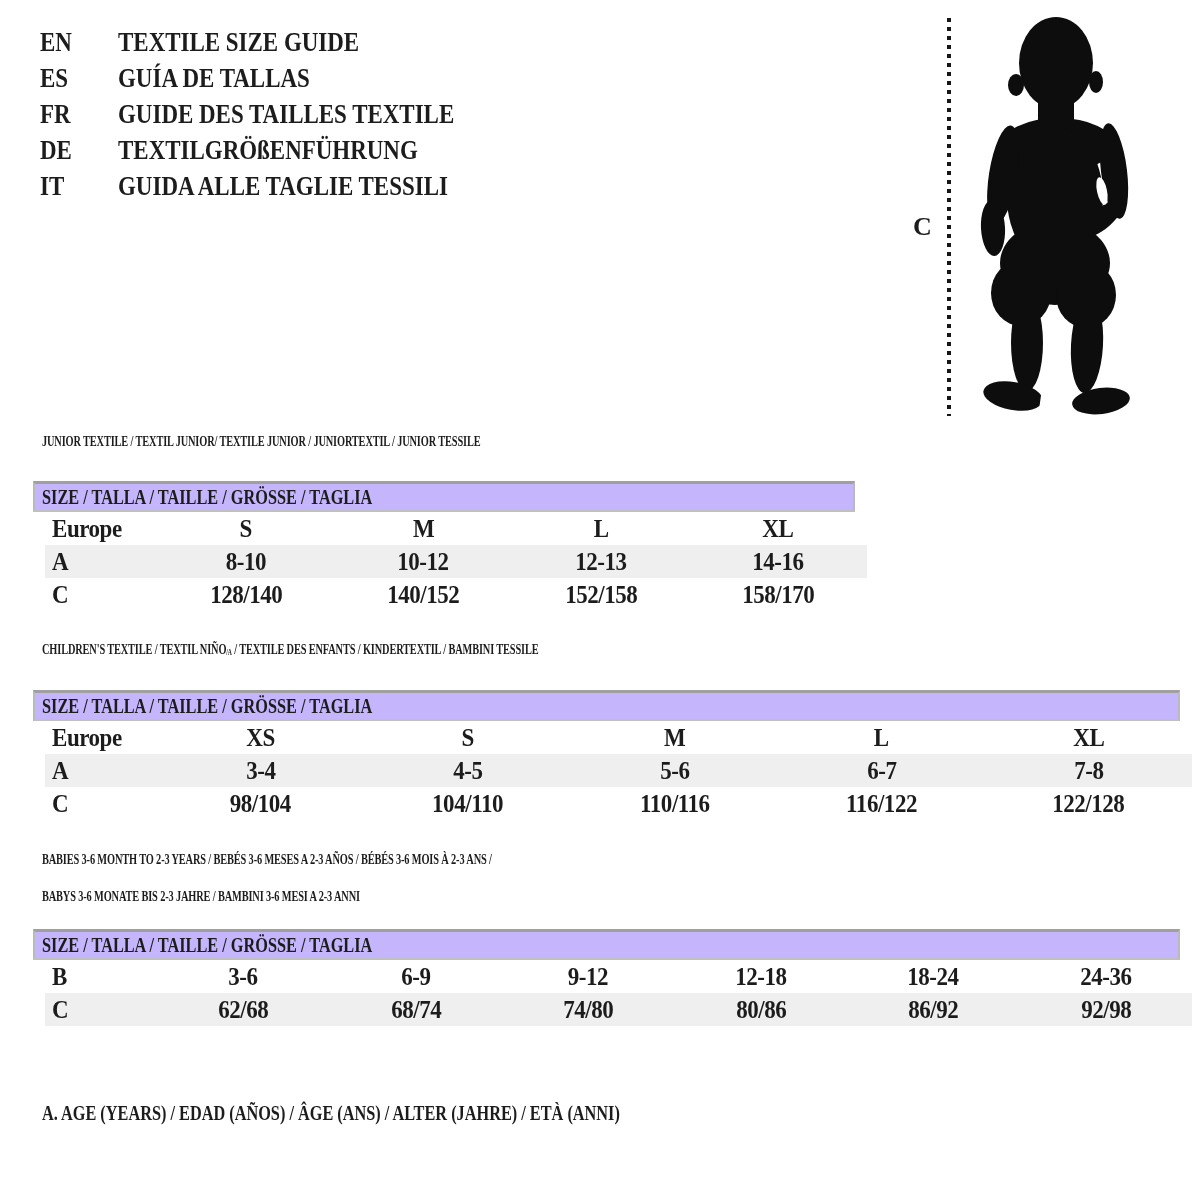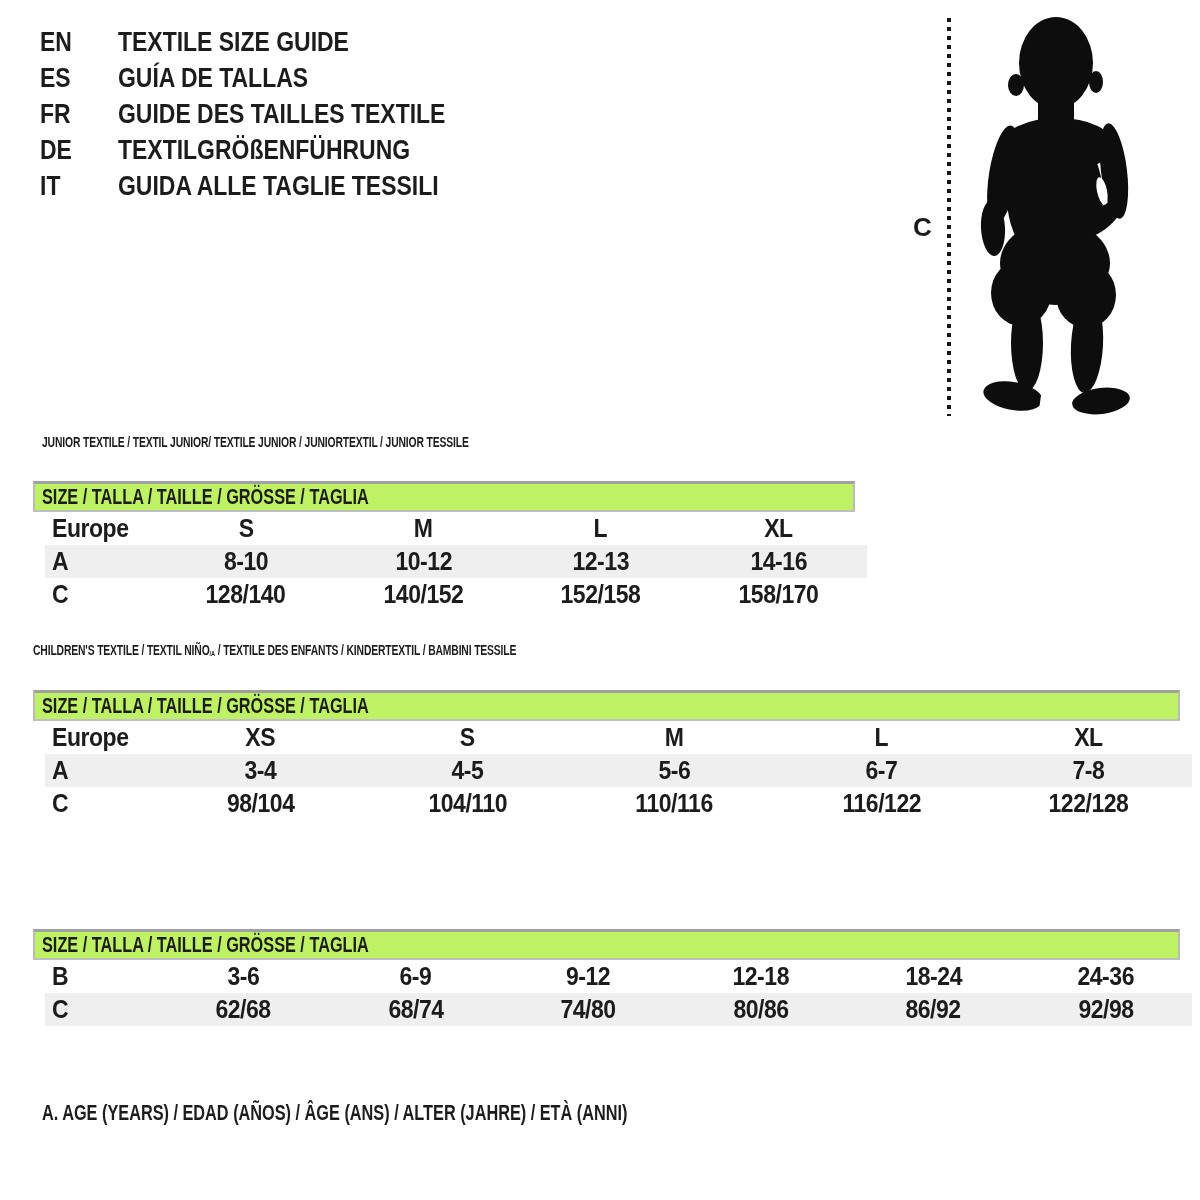--- a/index.html
+++ b/index.html
@@ -1,38 +1,38 @@
 <!DOCTYPE html>
 <html><head>
 <meta charset="utf-8">
 <style>
   html,body{margin:0;padding:0;background:#ffffff;}
   #page{
     position:relative;width:1200px;height:1200px;background:#ffffff;overflow:hidden;
-    font-family:Liberation Sans, sans-serif;font-weight:700;color:#1c1c1c;
+    font-family:Liberation Serif, serif;font-weight:700;color:#1c1c1c;
   }
   .abs{position:absolute;}
   
   .cond{display:inline-block;transform:scaleX(0.74);transform-origin:0 50%;white-space:nowrap;}
   .num{display:inline-block;transform:scaleX(0.92);transform-origin:50% 50%;white-space:nowrap;
        font-size:25px;letter-spacing:-0.5px;}
   .lbl-left .num{transform-origin:0 50%;}
   
   .lang-row{position:relative;height:36px;font-size:28px;}
   .lang-code{position:absolute;left:0;top:0;display:inline-block;transform:scaleX(0.82);transform-origin:0 50%;}
   .lang-label{position:absolute;left:78px;top:0;display:inline-block;transform:scaleX(0.82);transform-origin:0 50%;white-space:nowrap;}
   
   .stitle{font-size:14px;letter-spacing:-0.2px;}
   .legend-line{font-size:22px;}
   .sub-part{font-size:0.55em;vertical-align:-0.12em;}
   
   .tblwrap{position:absolute;}
   .tbl-head{
     box-sizing:border-box;height:31px;display:flex;align-items:center;padding-left:7px;
-    background:#bef264;border-top:3px solid #a0a0a0;border-bottom:2px solid #c0c0c0;
+    background:#c4b5fd;border-top:3px solid #a0a0a0;border-bottom:2px solid #c0c0c0;
     border-left:2px solid #bababa;border-right:2px solid #bababa;
     font-size:22px;
   }
   table.szt{border-collapse:collapse;table-layout:fixed;width:100%;margin-left:12px;}
   table.szt tr{height:33px;}
   table.szt td{text-align:center;vertical-align:middle;padding:0;}
   table.szt td.lbl{text-align:left;padding-left:7px;}
   tr.shaded{background:#efefef;}
   
   #dash-line{width:4px;height:398px;
@@ -128,21 +128,21 @@
         <td class="lbl lbl-left"><span class="num">C</span></td>
         <td><span class="num">128/140</span></td>
         <td><span class="num">140/152</span></td>
         <td><span class="num">152/158</span></td>
         <td><span class="num">158/170</span></td>
       </tr>
     </tbody>
       </table>
   </div>
 
-  <div class="abs stitle" style="left:33px;top:642px;text-align:right;">
+  <div class="abs stitle" style="left:42px;top:642px;text-align:right;">
     <span class="cond"><span>CHILDREN'S TEXTILE / TEXTIL NIÑO</span><span class="sub-part">/A</span><span> / TEXTILE DES ENFANTS / KINDERTEXTIL / BAMBINI TESSILE</span></span>
   </div>
   <div class="tblwrap" style="left:33px;top:690px;width:1147px;">
     <div class="tbl-head">
       <span class="cond">SIZE / TALLA / TAILLE / GRÖSSE / TAGLIA</span>
     </div>
     <table class="szt">
       <colgroup>
           <col style="width:112px">
           <col>
@@ -173,20 +173,24 @@
         <td><span class="num">98/104</span></td>
         <td><span class="num">104/110</span></td>
         <td><span class="num">110/116</span></td>
         <td><span class="num">116/122</span></td>
         <td><span class="num">122/128</span></td>
       </tr>
     </tbody>
       </table>
   </div>
 
+  <div class="abs stitle" style="left:42px;top:841px;line-height:37px;">
+    <div><span class="cond">BABIES 3-6 MONTH TO 2-3 YEARS / BEBÉS 3-6 MESES A 2-3 AÑOS / BÉBÉS 3-6 MOIS À 2-3 ANS /</span></div>
+    <div><span class="cond">BABYS 3-6 MONATE BIS 2-3 JAHRE / BAMBINI 3-6 MESI A 2-3 ANNI</span></div>
+  </div>
   <div class="tblwrap" style="left:33px;top:929px;width:1147px;">
     <div class="tbl-head">
       <span class="cond">SIZE / TALLA / TAILLE / GRÖSSE / TAGLIA</span>
     </div>
     <table class="szt">
       <colgroup>
           <col style="width:112px">
           <col>
           <col>
           <col>

